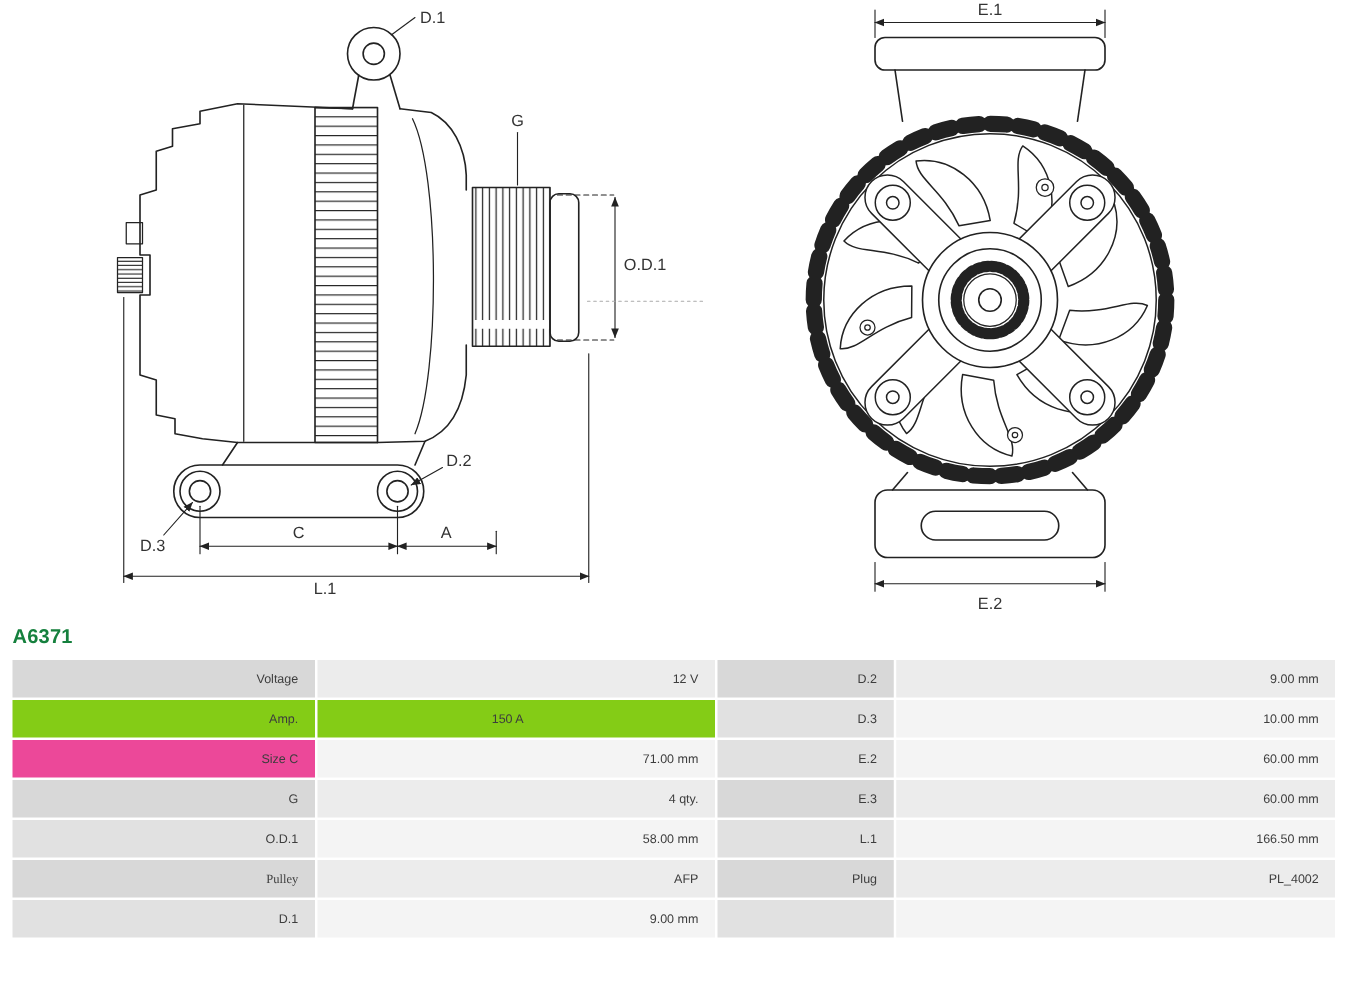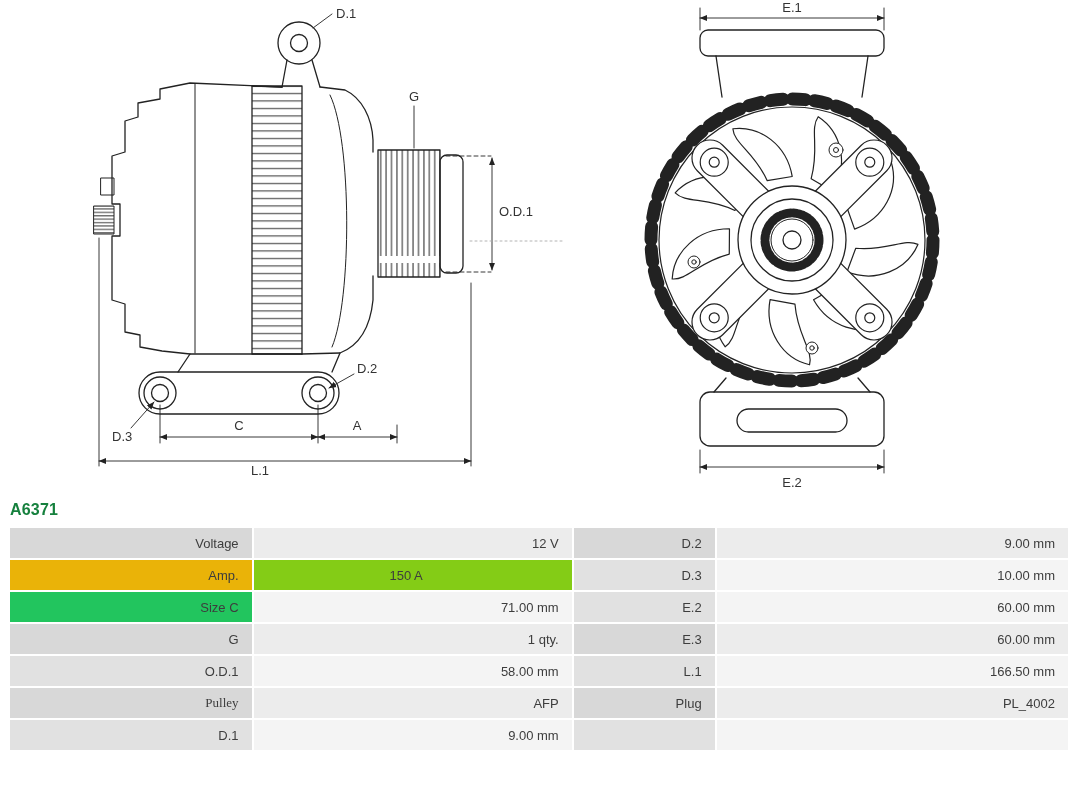--- a/index.html
+++ b/index.html
@@ -16,21 +16,21 @@
     font-size:13px; fill:#333; stroke:none;
   }
   .part-number {
     margin:4px 0 7px 10px;
     font-size:16px; font-weight:bold;
     letter-spacing:0.2px;
   }
   table.specs {
     border-collapse:separate; border-spacing:2px;
     margin-left:8px; width:1062px; table-layout:fixed;
-    font-size:13px;
+    font-size:10px;
   }
   table.specs col.c1 { width:240px; }
   table.specs col.c2 { width:316px; }
   table.specs col.c3 { width:140px; }
   table.specs col.c4 { width:349px; }
   table.specs td {
     height:30px; padding:0 13px 0 0;
     text-align:right; vertical-align:middle;
     white-space:nowrap; overflow:hidden;
   }
@@ -226,34 +226,34 @@
       <col class="c4">
   </colgroup>
   <tbody>
       <tr>
         <td style="background: rgb(216, 216, 216);">Voltage</td>
         <td style="background: rgb(236, 236, 236);">12 V</td>
         <td style="background: rgb(216, 216, 216);">D.2</td>
         <td style="background: rgb(236, 236, 236);">9.00 mm</td>
       </tr>
       <tr>
-        <td style="background: #eab308;">Amp.</td>
+        <td style="background: #84cc16;">Amp.</td>
         <td style="background: #84cc16; text-align: center;">150 A</td>
         <td style="background: rgb(225, 225, 225);">D.3</td>
         <td style="background: rgb(244, 244, 244);">10.00 mm</td>
       </tr>
       <tr>
-        <td style="background: #22c55e;">Size C</td>
+        <td style="background: #ec4899;">Size C</td>
         <td style="background: rgb(244, 244, 244);">71.00 mm</td>
         <td style="background: rgb(225, 225, 225);">E.2</td>
         <td style="background: rgb(244, 244, 244);">60.00 mm</td>
       </tr>
       <tr>
         <td style="background: rgb(216, 216, 216);">G</td>
-        <td style="background: rgb(236, 236, 236);">1 qty.</td>
+        <td style="background: rgb(236, 236, 236);">4 qty.</td>
         <td style="background: rgb(216, 216, 216);">E.3</td>
         <td style="background: rgb(236, 236, 236);">60.00 mm</td>
       </tr>
       <tr>
         <td style="background: rgb(225, 225, 225);">O.D.1</td>
         <td style="background: rgb(244, 244, 244);">58.00 mm</td>
         <td style="background: rgb(225, 225, 225);">L.1</td>
         <td style="background: rgb(244, 244, 244);">166.50 mm</td>
       </tr>
       <tr>

